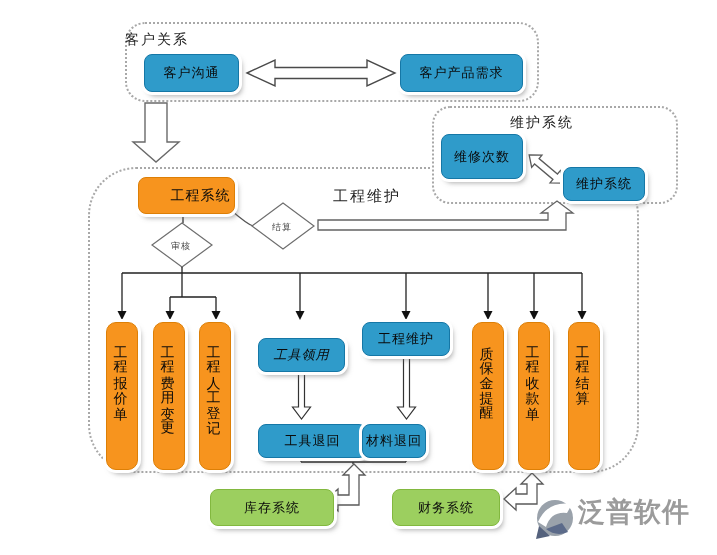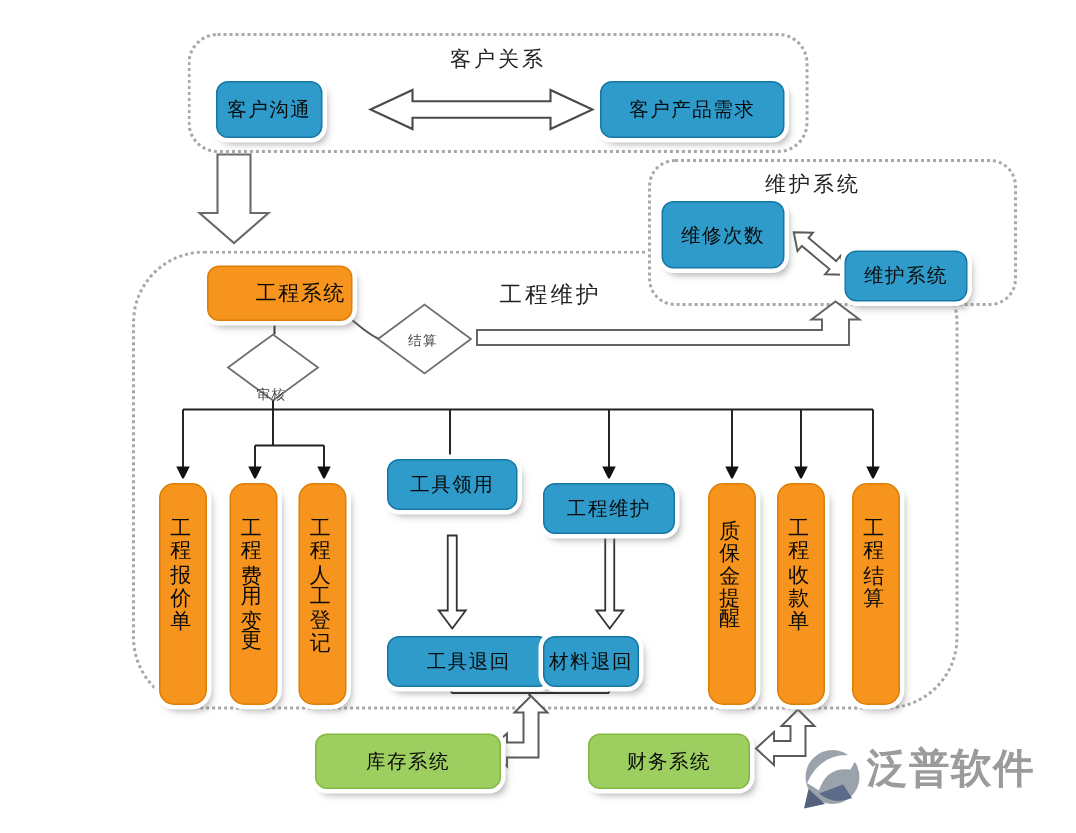--- a/index.html
+++ b/index.html
@@ -31,21 +31,21 @@
 </style>
 </head>
 <body>
 
 <div id="canvas">
 
   <div class="dotted" style="left:88px;top:167px;width:551px;height:306px;border-radius:48px;z-index:1;"></div>
   <div class="dotted" style="left:125px;top:22px;width:414px;height:80px;border-radius:20px;z-index:2;background:#fff;"></div>
   <div class="dotted" style="left:432px;top:106px;width:246px;height:98px;border-radius:18px;z-index:2;background:#fff;"></div>
 
-  <div class="lbl" style="left:125px;top:31px;width:414px;text-align:center;">客户关系</div>
+  <div class="lbl" style="left:125px;top:31px;width:414px;">客户关系</div>
   <div class="lbl" style="left:510px;top:114px;">维护系统</div>
   <div class="lbl" style="left:333px;top:187px;font-size:15px;">工程维护</div>
 
   <svg id="connectors" width="717" height="555">
 
     <polygon points="247,73 275,60 275,67.5 367,67.5 367,60 395,73 367,86 367,78.5 275,78.5 275,86" fill="#fff" stroke="#4a4a4a" stroke-width="1.4"></polygon>
 
     <polygon points="145,103 167,103 167,142 179,142 156,162 133,142 145,142" fill="#fff" stroke="#6a6a6a" stroke-width="1.4"></polygon>
 
     <g transform="rotate(40 546 169)">
@@ -76,36 +76,36 @@
     <path d="M298.5,357 L298.5,407 L292.5,407 L301.5,419 L310.5,407 L304.5,407 L304.5,357 Z" fill="#fff" stroke="#333" stroke-width="1.2"></path>
     <path d="M403.5,357 L403.5,407 L397.5,407 L406.5,419 L415.5,407 L409.5,407 L409.5,357 Z" fill="#fff" stroke="#333" stroke-width="1.2"></path>
 
     <path d="M301,458 L301,462 M406,458 L406,462 M301,462 L406,462 M353,462 L353,464" stroke="#222" stroke-width="1.3" fill="none"></path>
 
     <polygon points="354,464 365,475 359,475 359,505 338,505 338,511 326,500 338,489 338,495 349,495 349,475 343,475" fill="#fff" stroke="#5a5a5a" stroke-width="1.3"></polygon>
 
     <polygon points="532,473 543,484 537,484 537,504 516,504 516,510 504,499 516,488 516,494 527,494 527,484 521,484" fill="#fff" stroke="#5a5a5a" stroke-width="1.3"></polygon>
   </svg>
 
-  <div class="dlabel" style="left:171px;top:257px;">审核</div>
+  <div class="dlabel" style="left:171px;top:240px;">审核</div>
   <div class="dlabel" style="left:272px;top:221px;">结算</div>
 
-  <div class="node blue" style="left:144px;top:54px;width:71px;height:38px;">客户沟通</div>
+  <div class="node blue" style="left:144px;top:54px;width:95px;height:38px;">客户沟通</div>
   <div class="node blue" style="left:400px;top:54px;width:123px;height:38px;">客户产品需求</div>
 
   <div class="node blue" style="left:441px;top:134px;width:82px;height:45px;">维修次数</div>
   <div class="node blue" style="left:563px;top:167px;width:82px;height:34px;">维护系统</div>
 
   <div class="node orange" style="left:138px;top:177px;width:97px;height:37px;font-size:14px;">工程系统</div>
 
   <div class="node orange vcol" style="left:106px;top:322px;width:32px;height:148px;">工程报价单</div>
   <div class="node orange vcol" style="left:153px;top:322px;width:32px;height:148px;">工程费用变更</div>
   <div class="node orange vcol" style="left:199px;top:322px;width:32px;height:148px;">工程人工登记</div>
 
-  <div class="node blue" style="left:258px;top:306px;width:87px;height:34px;">工具领用</div>
+  <div class="node blue" style="left:258px;top:338px;width:87px;height:34px;font-style:italic;">工具领用</div>
   <div class="node blue" style="left:362px;top:322px;width:88px;height:34px;">工程维护</div>
   <div class="node blue" style="left:258px;top:424px;width:109px;height:34px;">工具退回</div>
   <div class="node blue" style="left:362px;top:424px;width:64px;height:34px;">材料退回</div>
 
   <div class="node orange vcol" style="left:472px;top:322px;width:32px;height:148px;">质保金提醒</div>
   <div class="node orange vcol" style="left:518px;top:322px;width:32px;height:148px;">工程收款单</div>
   <div class="node orange vcol" style="left:568px;top:322px;width:32px;height:148px;">工程结算</div>
 
   <div class="node green" style="left:210px;top:489px;width:124px;height:37px;">库存系统</div>
   <div class="node green" style="left:392px;top:489px;width:108px;height:37px;">财务系统</div>

